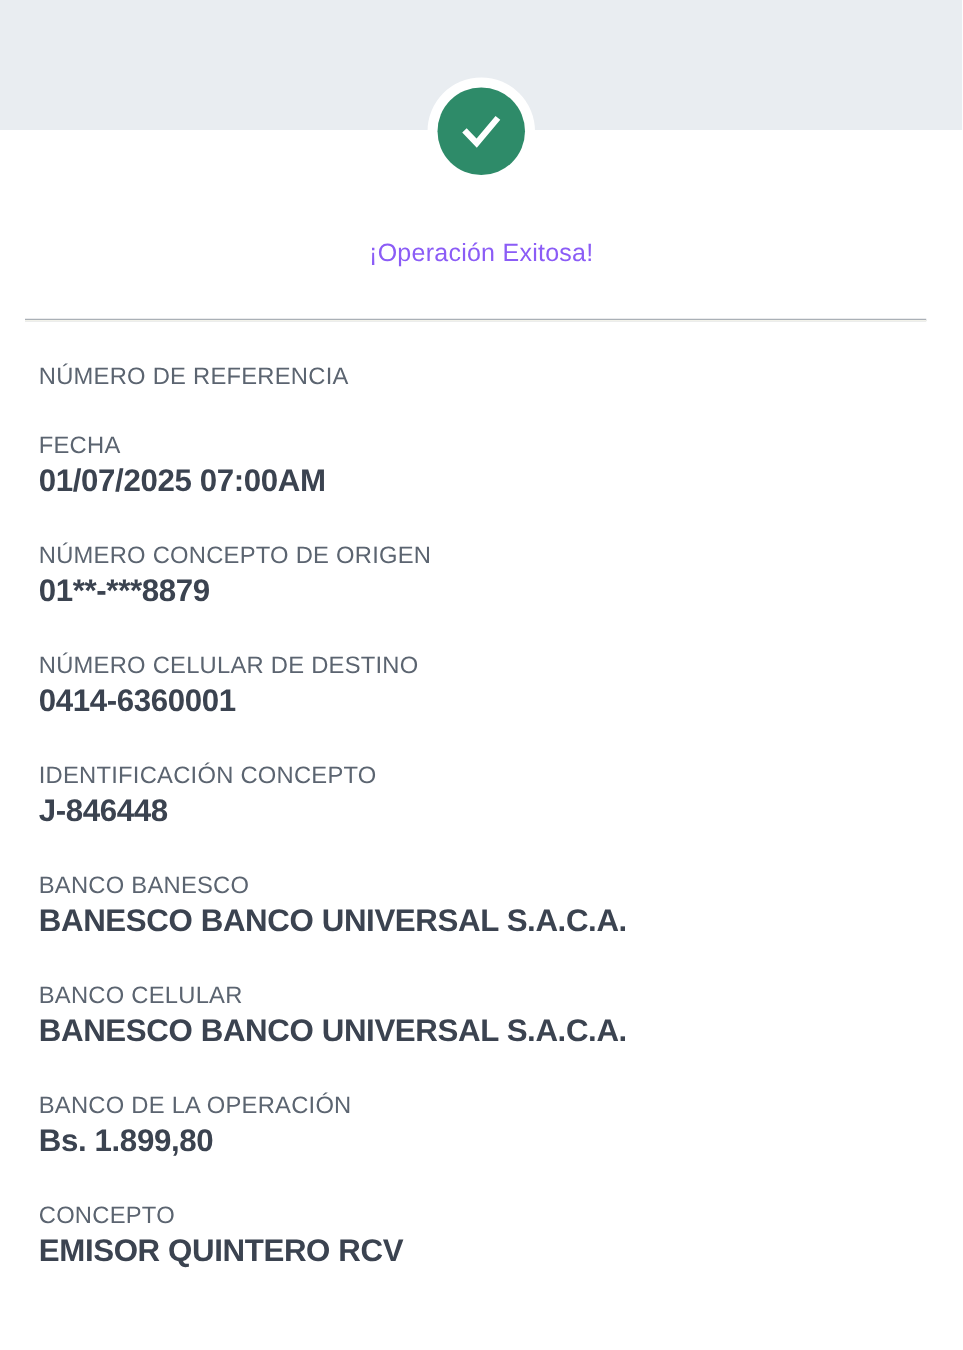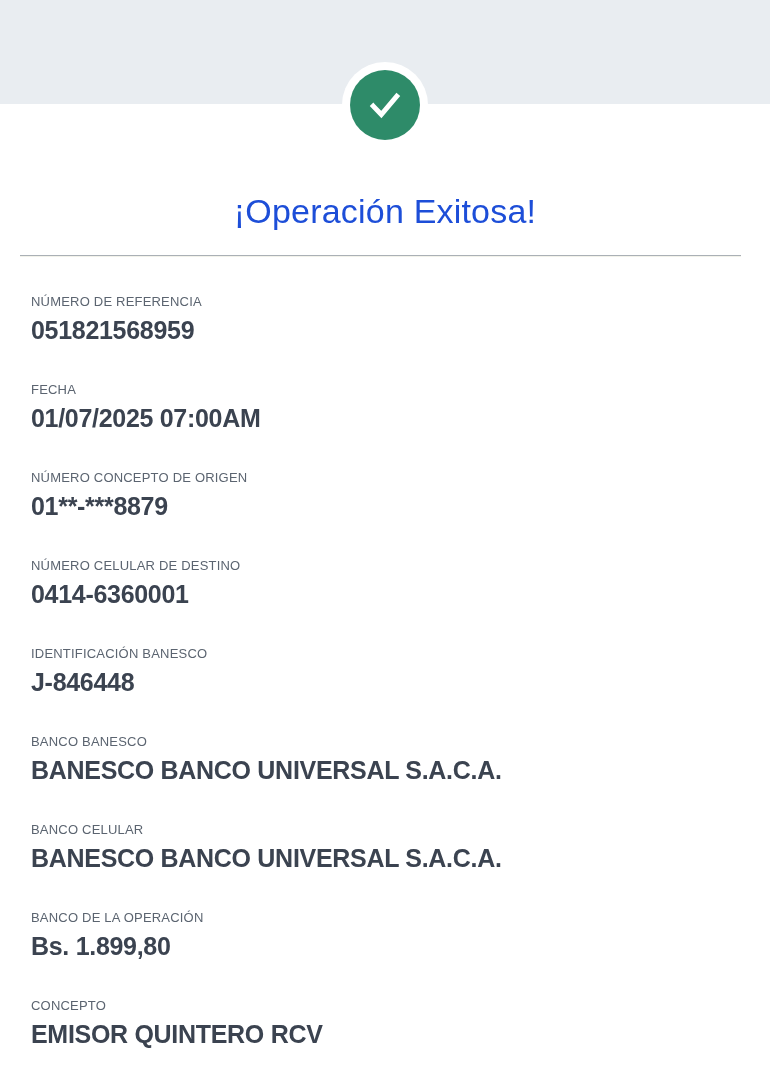--- a/index.html
+++ b/index.html
@@ -46,23 +46,23 @@
     justify-content: center;
   }
   .badge-inner svg { width: 44px; height: 44px; display: block; }
   
   .page-title {
     position: absolute;
     top: 192px;
     left: 0;
     width: 770px;
     text-align: center;
-    font-size: 34px;
+    font-size: 20px;
     font-weight: 400;
-    color: #1d4ed8;
+    color: #8b5cf6;
     letter-spacing: 0.2px;
   }
   
   .divider {
     position: absolute;
     top: 255px;
     left: 20px;
     width: 721px;
     height: 2px;
     background: #aab0b6;
@@ -72,21 +72,21 @@
   .fields {
     position: absolute;
     top: 290px;
     left: 31px;
     width: 710px;
   }
   .field-group {
     margin-bottom: 31px;
   }
   .field-label {
-    font-size: 13px;
+    font-size: 19px;
     line-height: 24px;
     color: #5b6470;
     letter-spacing: 0.2px;
   }
   .field-value {
     font-size: 25px;
     line-height: 33px;
     font-weight: 700;
     color: #3b4350;
     letter-spacing: -0.3px;
@@ -108,40 +108,39 @@
   </div>
 
   <div class="page-title">¡Operación Exitosa!</div>
 
   <div class="divider"></div>
 
   <div class="fields">
 
     <div class="field-group">
       <div class="field-label">NÚMERO DE REFERENCIA</div>
-      <div class="field-value">051821568959</div>
     </div>
 
     <div class="field-group">
       <div class="field-label">FECHA</div>
       <div class="field-value">01/07/2025 07:00AM</div>
     </div>
 
     <div class="field-group">
       <div class="field-label">NÚMERO CONCEPTO DE ORIGEN</div>
       <div class="field-value">01**-***8879</div>
     </div>
 
     <div class="field-group">
       <div class="field-label">NÚMERO CELULAR DE DESTINO</div>
       <div class="field-value">0414-6360001</div>
     </div>
 
     <div class="field-group">
-      <div class="field-label">IDENTIFICACIÓN BANESCO</div>
+      <div class="field-label">IDENTIFICACIÓN CONCEPTO</div>
       <div class="field-value">J-846448</div>
     </div>
 
     <div class="field-group">
       <div class="field-label">BANCO BANESCO</div>
       <div class="field-value">BANESCO BANCO UNIVERSAL S.A.C.A.</div>
     </div>
 
     <div class="field-group">
       <div class="field-label">BANCO CELULAR</div>

